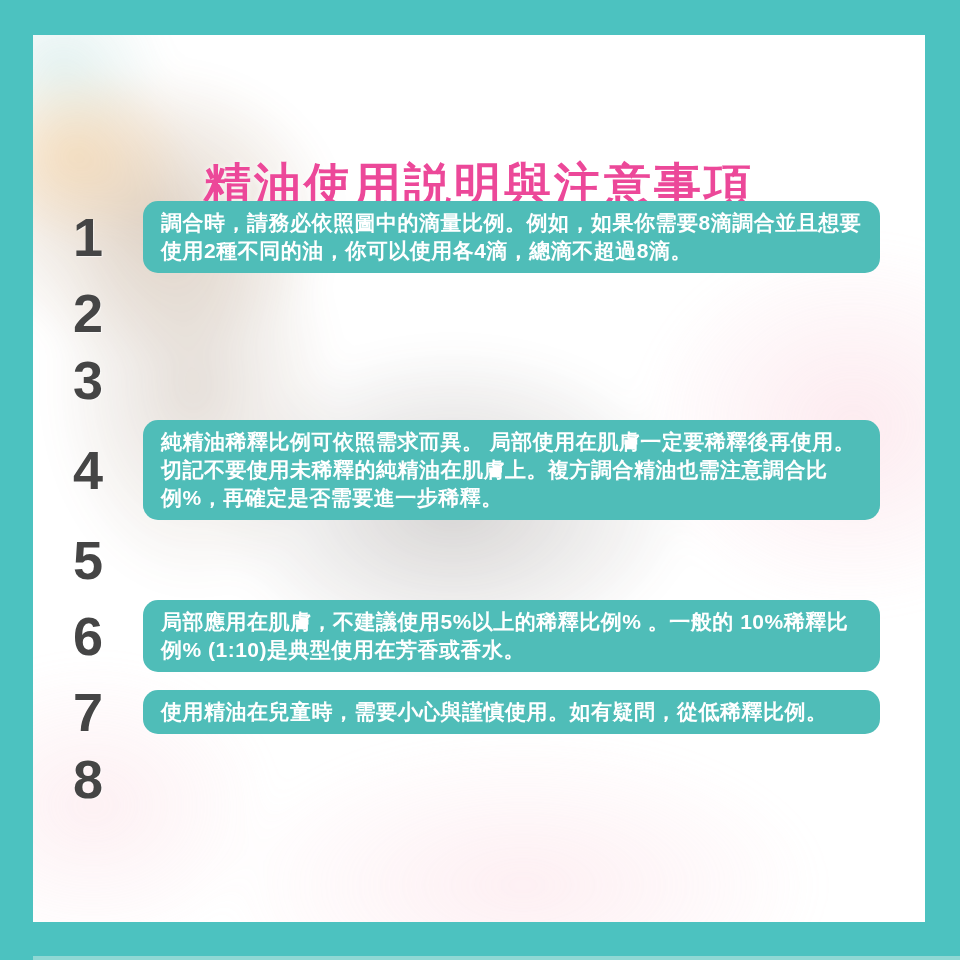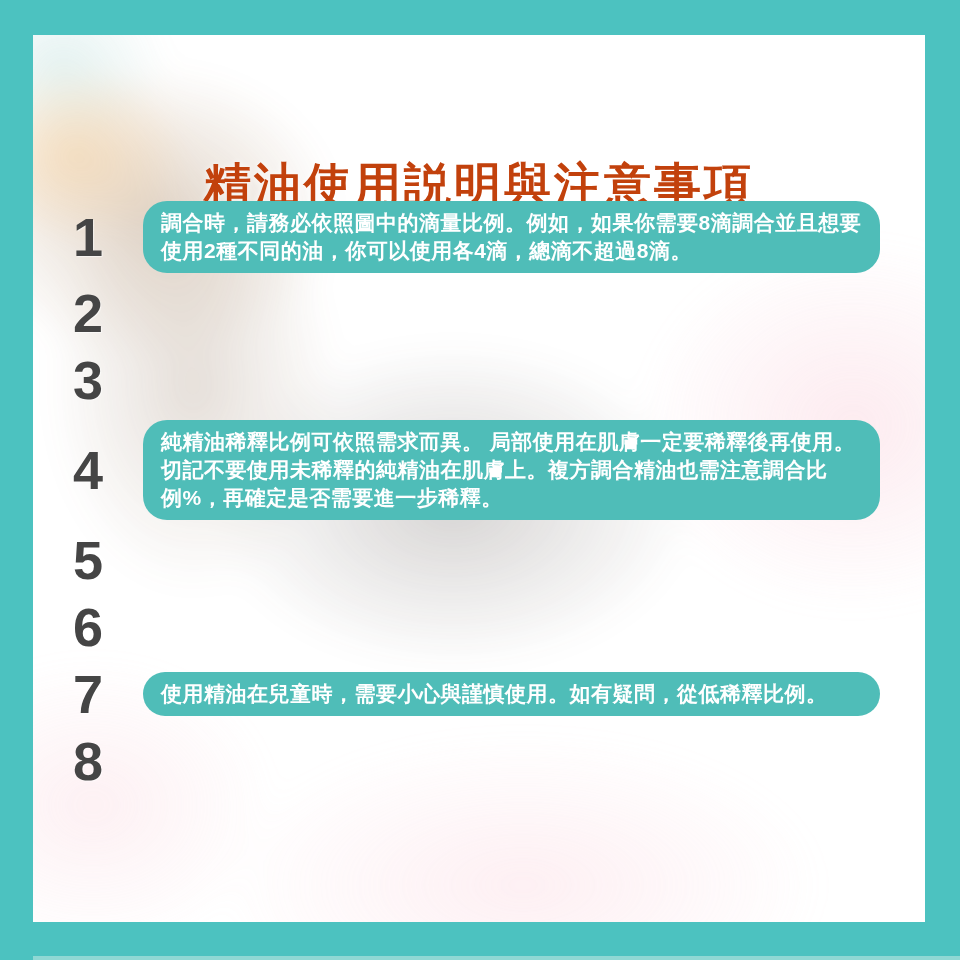--- a/index.html
+++ b/index.html
@@ -32,21 +32,21 @@
     filter:blur(14px);
     opacity:0.55;
   }
   .title{
     position:absolute;
     left:0;top:88px;width:892px;
     text-align:center;
     font-size:47px;
     font-weight:bold;
     letter-spacing:3px;
-    color:#c2410c;
+    color:#ec4899;
     text-shadow:0 0 6px rgba(255,255,255,0.85);
     white-space:nowrap;
   }
   .rows{
     position:absolute;
     left:0;top:166px;width:892px;
     display:flex;flex-direction:column;gap:13px;
   }
   .row{display:flex;align-items:center;}
   .num{
@@ -54,21 +54,21 @@
     text-align:center;
     font-size:54px;line-height:54px;
     font-weight:600;
     color:#454545;
     text-shadow:1px 1px 1px rgba(255,255,255,0.6);
   }
   .bubble{
     flex:1;
     margin-right:45px;
     background:#4fbdb8;
-    border-radius:24px;
+    border-radius:15px;
     padding:8px 18px;
     color:#ffffff;
     font-size:21px;
     line-height:28px;
     font-weight:600;
     letter-spacing:0.5px;
     text-align:left;
   }
   
   .bottom-sliver{
@@ -99,20 +99,21 @@
       </div>
       <div class="row">
         <div class="num">4</div>
         <div class="bubble">純精油稀釋比例可依照需求而異。 局部使用在肌膚一定要稀釋後再使用。切記不要使用未稀釋的純精油在肌膚上。複方調合精油也需注意調合比例%，再確定是否需要進一步稀釋。</div>
       </div>
       <div class="row">
         <div class="num">5</div>
       </div>
       <div class="row">
         <div class="num">6</div>
+        <div class="bubble">局部應用在肌膚，不建議使用5%以上的稀釋比例% 。一般的 10%稀釋比例% (1:10)是典型使用在芳香或香水。</div>
       </div>
       <div class="row">
         <div class="num">7</div>
         <div class="bubble">使用精油在兒童時，需要小心與謹慎使用。如有疑問，從低稀釋比例。</div>
       </div>
       <div class="row">
         <div class="num">8</div>
       </div>
     </div>
   </div>

